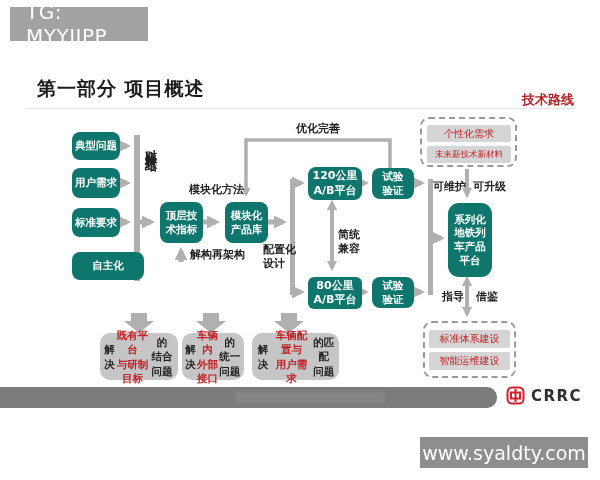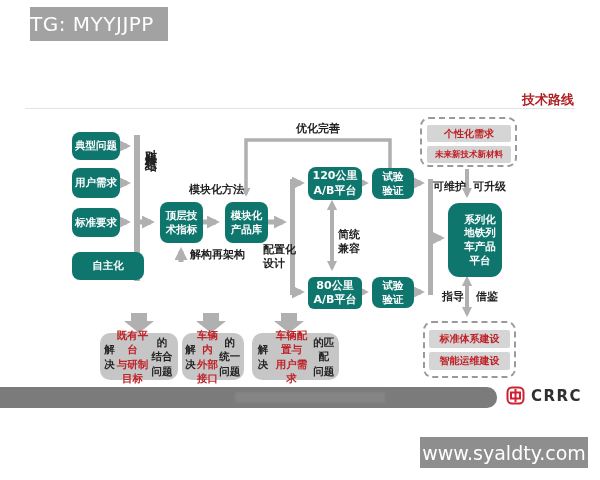--- a/index.html
+++ b/index.html
@@ -2,43 +2,43 @@
 <html><head>
 <meta charset="utf-8">
 <style>
   html,body{margin:0;padding:0;background:#fff;}
   .stage{position:relative;width:600px;height:480px;background:#ffffff;overflow:hidden;
          font-family:"DejaVu Sans","Liberation Sans",sans-serif;}
   .abs{position:absolute;}
 
   
   .tg-badge{left:10px;top:7px;width:138px;height:34px;background:#a2a2a2;color:#fdfdfd;
-            font-size:20px;display:flex;align-items:center;padding-left:0;box-sizing:border-box;
-            letter-spacing:0.5px;margin-left:20px;}
+            font-size:20px;display:flex;align-items:center;padding-left:16px;box-sizing:border-box;
+            letter-spacing:0.5px;}
 
   
   .slide-title{left:37px;top:76px;font-size:19px;font-weight:bold;color:#1c1c1c;letter-spacing:1px;}
   .corner-label{left:508px;top:91px;width:66px;font-size:13px;font-weight:bold;color:#b01f24;text-align:right;}
   .title-rule{left:25px;top:108px;width:550px;height:1px;background:#e3e3e3;}
 
   
   .rbox{background:#0f766e;color:#ffffff;font-weight:bold;border-radius:8px;
         display:flex;align-items:center;justify-content:center;text-align:center;
         font-size:10.5px;line-height:1.3;white-space:pre-line;}
   .rbox.big{border-radius:11px;}
 
   
   .lbl{color:#222222;font-weight:bold;font-size:11px;white-space:pre-line;line-height:1.25;}
   .lbl.center{text-align:center;}
   .vlabel{writing-mode:vertical-rl;text-orientation:upright;color:#222;font-weight:bold;
           font-size:12px;letter-spacing:2px;}
 
   
   .dashed{border:2px dashed #9a9a9a;border-radius:9px;background:#ffffff;box-sizing:border-box;}
-  .gitem{background:#d5d5d5;color:#bf2228;font-weight:bold;border-radius:2px;
+  .gitem{background:#d5d5d5;color:#bf2228;font-weight:normal;border-radius:2px;
          display:flex;align-items:center;justify-content:center;text-align:center;}
 
   
   .sbox{background:#c6c6c6;border-radius:10px;color:#222;font-weight:bold;font-size:10.5px;
         line-height:1.35;display:flex;align-items:center;justify-content:center;text-align:center;
         white-space:pre-line;padding:3px;box-sizing:border-box;}
   .sbox .red{color:#bf2228;}
 
   
   .footer-bar{left:0;top:387px;width:497px;height:21px;background:#7b7b7b;border-radius:0 10px 10px 0;}
@@ -50,20 +50,21 @@
   .watermark{left:420px;top:437px;width:168px;height:31px;background:#8e8e8e;
              display:flex;align-items:center;justify-content:center;color:#ffffff;font-size:19px;}
 </style>
 </head>
 <body>
 
 <div class="stage">
 
   <div class="abs tg-badge">TG: MYYJJPP</div>
 
+  <div class="abs slide-title">第一部分  项目概述</div>
   <div class="abs corner-label">技术路线</div>
   <div class="abs title-rule"></div>
 
   <svg class="abs" style="left:0;top:0;" width="600" height="480" viewBox="0 0 600 480">
     <defs>
       <marker id="ah" viewBox="0 0 10 10" refX="7" refY="5" markerWidth="2.6" markerHeight="2.6" orient="auto">
         <path d="M0,0 L10,5 L0,10 z" fill="#b0b0b0"></path>
       </marker>
       <marker id="ahs" viewBox="0 0 10 10" refX="3" refY="5" markerWidth="2.6" markerHeight="2.6" orient="auto-start-reverse">
         <path d="M0,0 L10,5 L0,10 z" fill="#b0b0b0"></path>
@@ -137,21 +138,21 @@
   <div class="abs rbox" style="left:372px;top:277px;width:42px;height:31px;">试验
 验证</div>
 
   <div class="abs lbl" style="left:433px;top:180px;">可维护</div>
   <div class="abs lbl" style="left:473px;top:180px;">可升级</div>
 
   <div class="abs dashed" style="left:420px;top:117px;width:97px;height:50px;"></div>
   <div class="abs gitem" style="left:427px;top:125px;width:84px;height:17px;font-size:10px;">个性化需求</div>
   <div class="abs gitem" style="left:427px;top:146px;width:84px;height:17px;font-size:8.5px;">未来新技术新材料</div>
 
-  <div class="abs rbox big" style="left:448px;top:203px;width:44px;height:74px;padding-left:10px;">系列化
+  <div class="abs rbox big" style="left:448px;top:203px;width:44px;height:74px;">系列化
 地铁列
 车产品
 平台</div>
 
   <div class="abs lbl" style="left:442px;top:290px;">指导</div>
   <div class="abs lbl" style="left:476px;top:290px;">借鉴</div>
 
   <div class="abs dashed" style="left:423px;top:321px;width:93px;height:57px;"></div>
   <div class="abs gitem" style="left:429px;top:352px;width:81px;height:18px;font-size:10px;">智能运维建设</div>
   <div class="abs gitem" style="left:429px;top:330px;width:81px;height:18px;font-size:10px;">标准体系建设</div>

